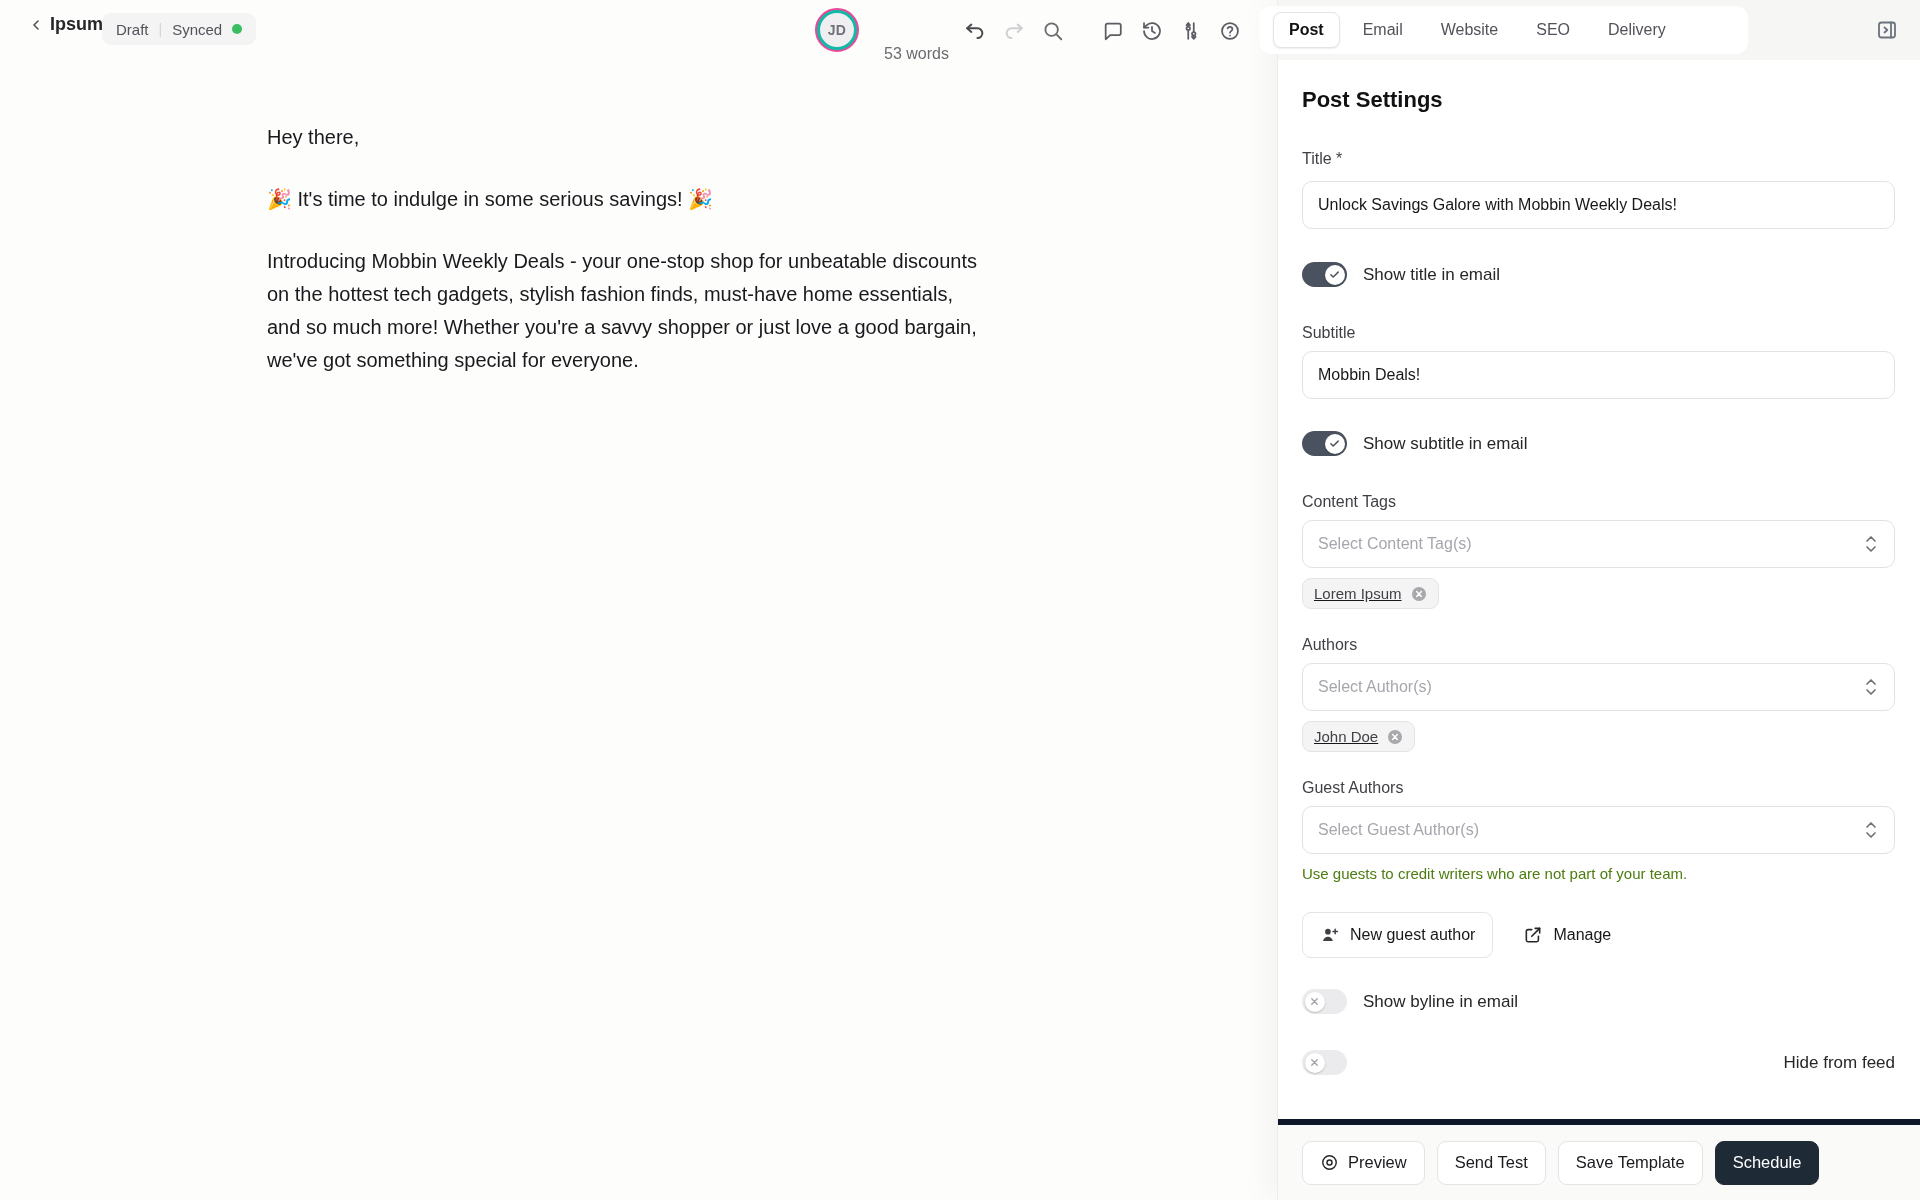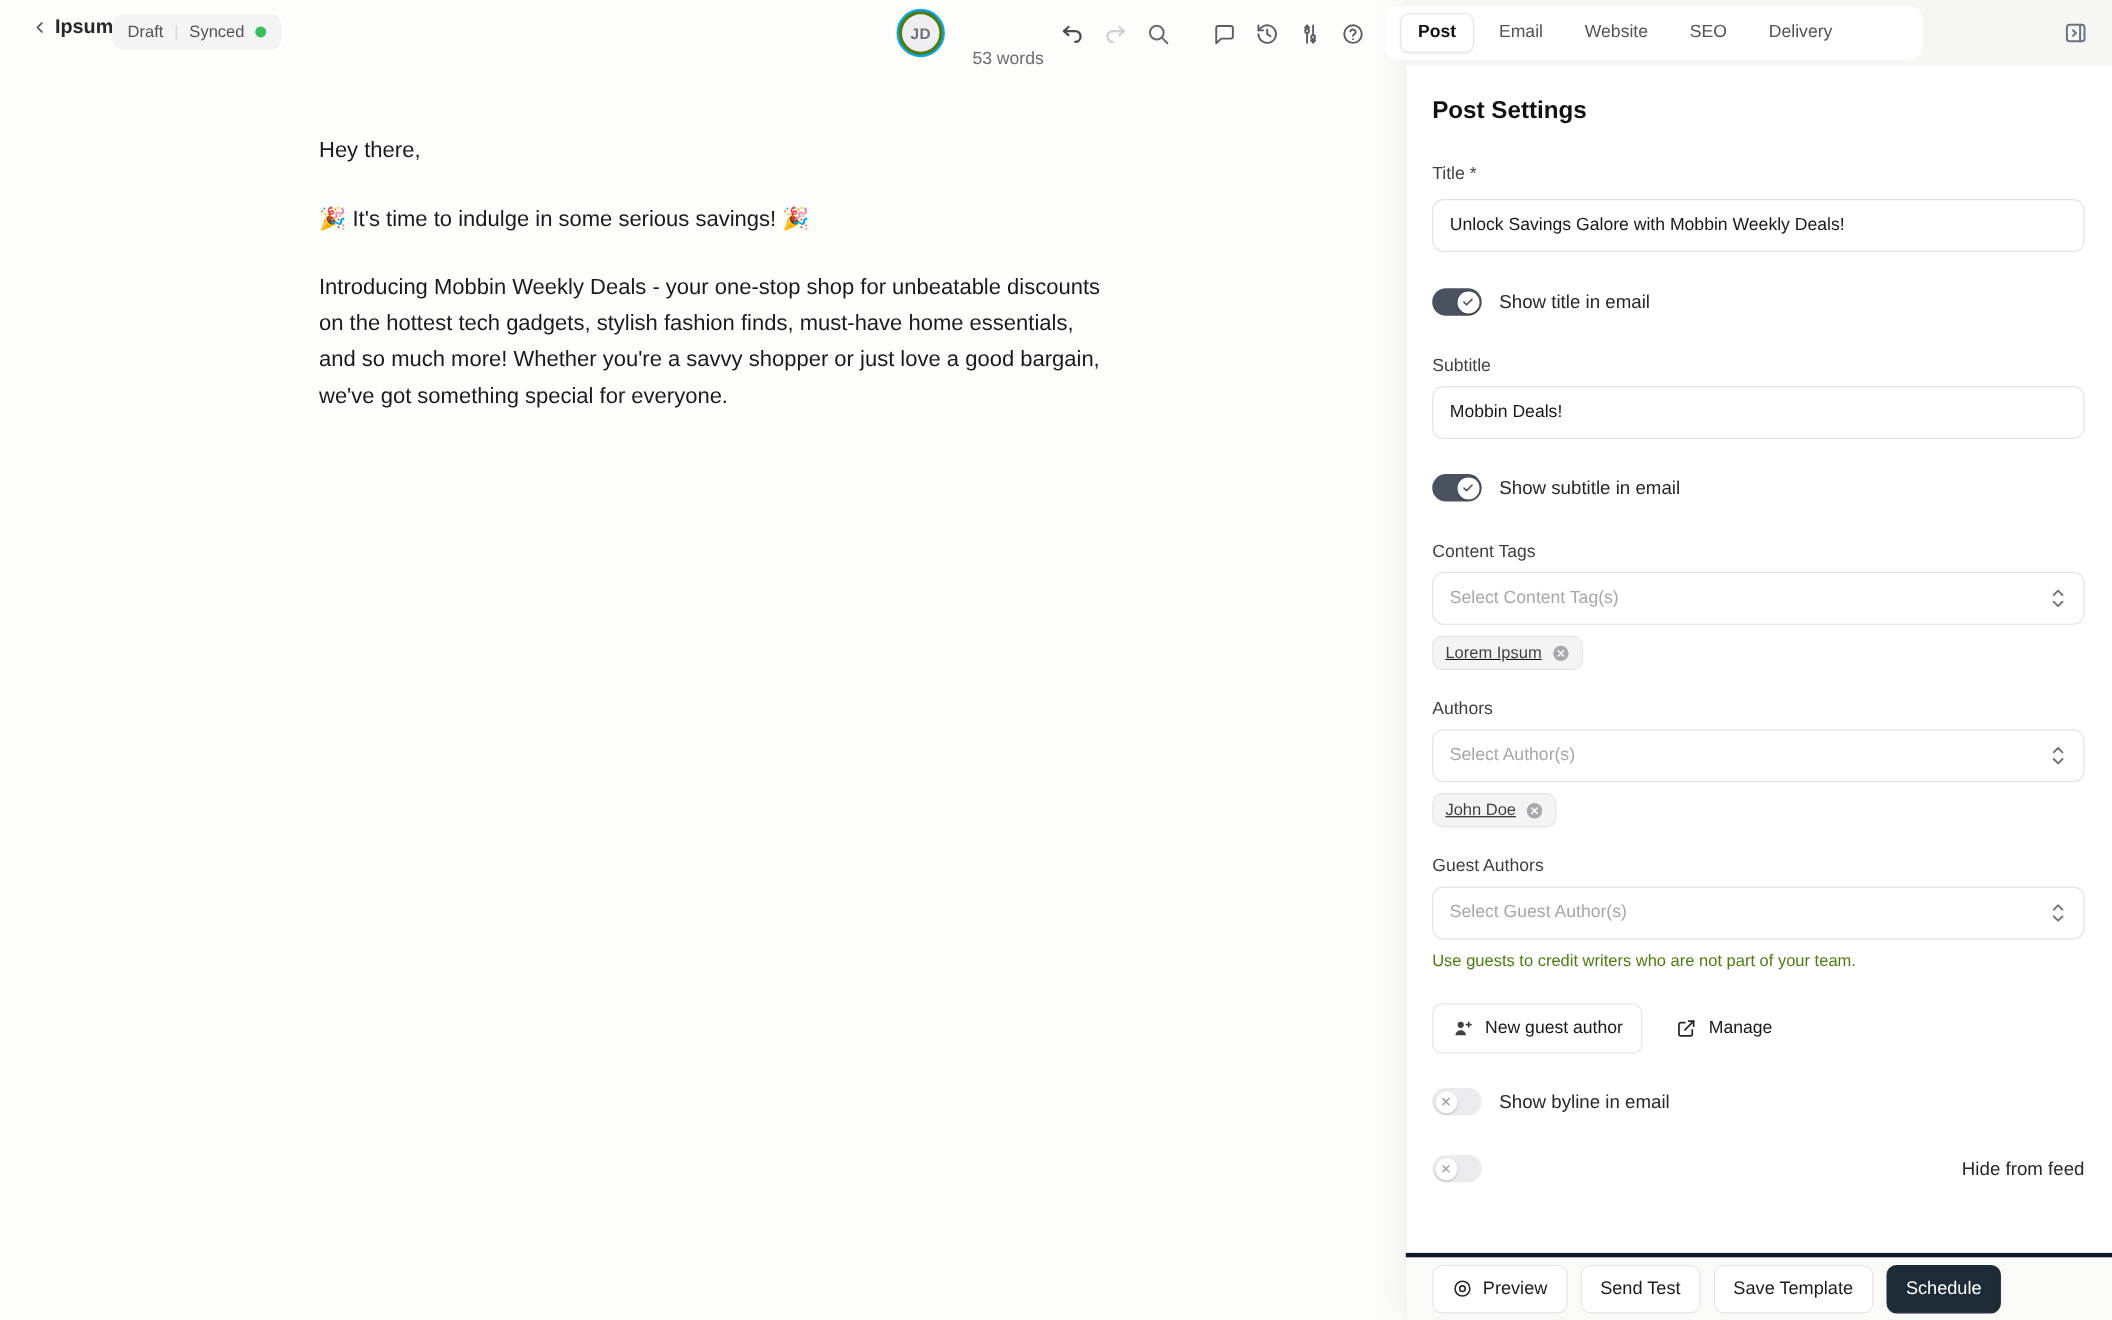--- a/index.html
+++ b/index.html
@@ -16,35 +16,35 @@
   .exit { position:absolute; left:28px; top:14px; display:flex; align-items:center; gap:6px;
           font-size:18px; font-weight:700; color:#27272A; cursor:pointer; background:none; border:none;
           font-family:inherit; }
   .exit svg { width:16px; height:16px; color:#52525B; }
   .status-pill { position:absolute; left:102px; top:13px; height:32px; display:flex; align-items:center;
                  gap:10px; padding:0 14px; background:#F4F4F4; border-radius:9px; font-size:15px; color:#52525B; }
   .status-pill .sep { color:#D4D4D8; font-size:14px; }
   .status-dot { width:10px; height:10px; border-radius:50%; background:#3BBD61; display:inline-block; }
 
   .avatar { position:absolute; left:815px; top:8px; width:44px; height:44px; border-radius:50%;
-            border:2px solid #0ea5e9; background:#4d7c0f; display:flex; align-items:center; justify-content:center; }
+            border:2px solid #ec4899; background:#14b8a6; display:flex; align-items:center; justify-content:center; }
   .avatar-inner { width:34px; height:34px; border-radius:50%; background:#EFEFF1; color:#71717A;
                   font-size:14px; font-weight:700; display:flex; align-items:center; justify-content:center; letter-spacing:.3px; }
   .word-count { position:absolute; left:884px; top:21px; font-size:16px; color:#6B6B70; white-space:nowrap;margin-top:24px; }
 
   .icon-btn { position:absolute; top:18px; width:26px; height:26px; background:none; border:none;
               display:flex; align-items:center; justify-content:center; cursor:pointer; padding:0; }
   .icon-btn svg { width:22px; height:22px; }
   .c-dark  { color:#4A4A4F; }
   .c-light { color:#CFCFD4; }
   .c-mid   { color:#6B6B70; }
   .c-gray  { color:#5C5C63; }
 
   
-  .editor-content { position:absolute; left:290px; top:121px; width:716px; font-size:20px;
+  .editor-content { position:absolute; left:267px; top:121px; width:716px; font-size:20px;
                     line-height:33px; color:#1A1A1E; }
   .editor-content p { margin-bottom:29px; }
 
   
   .panel { position:absolute; top:0; right:0; width:643px; height:1200px; background:#FFFFFF;
            border-left:1px solid #ECECEA; box-shadow:-10px 0 28px rgba(0,0,0,0.045); }
   .panel-header { position:relative; height:60px; background:#F6F6F5; }
   .tabsbar { position:absolute; left:-19px; top:6px; width:489px; height:48px; background:#FFFFFF;
              border-radius:12px; display:flex; align-items:center; padding:0 14px; gap:8px; }
   .tab { border:none; background:none; font-family:inherit; font-size:16px; color:#52525B; padding:8px 15px;
@@ -90,22 +90,22 @@
   .btn { display:inline-flex; align-items:center; gap:10px; height:46px; padding:0 17px; background:#fff;
          border:1px solid #E4E4E7; border-radius:9px; font-family:inherit; font-size:16px; font-weight:500;
          color:#18181B; cursor:pointer; }
   .btn svg { width:20px; height:20px; }
   .btn.ghost { border:none; background:none; padding:0 4px; }
   .btn.ghost svg { color:#27272A; }
 
   .toggle-row.byline { margin-top:31px; }
   .toggle-row.feed   { margin-top:36px;justify-content:space-between; }
 
-  .panel-footer { position:absolute; left:0; right:0; bottom:0; height:61px; background:#FAFAF9;
-                  border-top:4px solid #0f172a; display:flex; align-items:center; gap:12px; padding:0 24px; }
+  .panel-footer { position:absolute; left:0; right:0; bottom:0; height:81px; background:#FAFAF9;
+                  border-top:6px solid #0f172a; display:flex; align-items:center; gap:12px; padding:0 24px; }
   .footer-btn { height:44px; padding:0 17px; display:inline-flex; align-items:center; gap:9px;
                 background:#fff; border:1px solid #E4E4E7; border-radius:9px; font-family:inherit;
                 font-size:16.5px; font-weight:500; color:#1B1B1F; cursor:pointer; }
   .footer-btn svg { width:19px; height:19px; color:#27272A; }
   .footer-btn.primary { background:#1F2A37; border-color:#1F2A37; color:#FFFFFF; font-weight:500; }
 </style>
 </head>
 <body>
 
 <div class="topbar">

